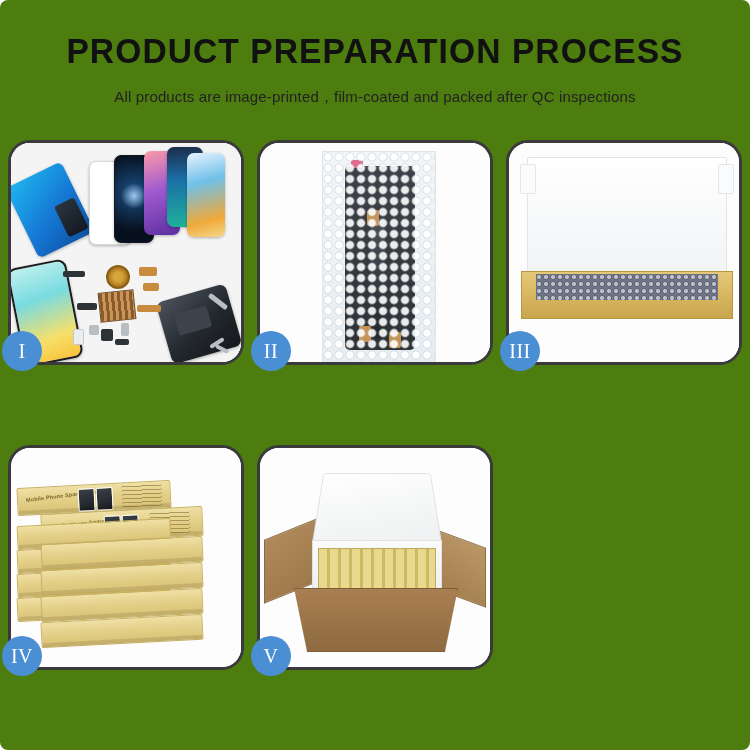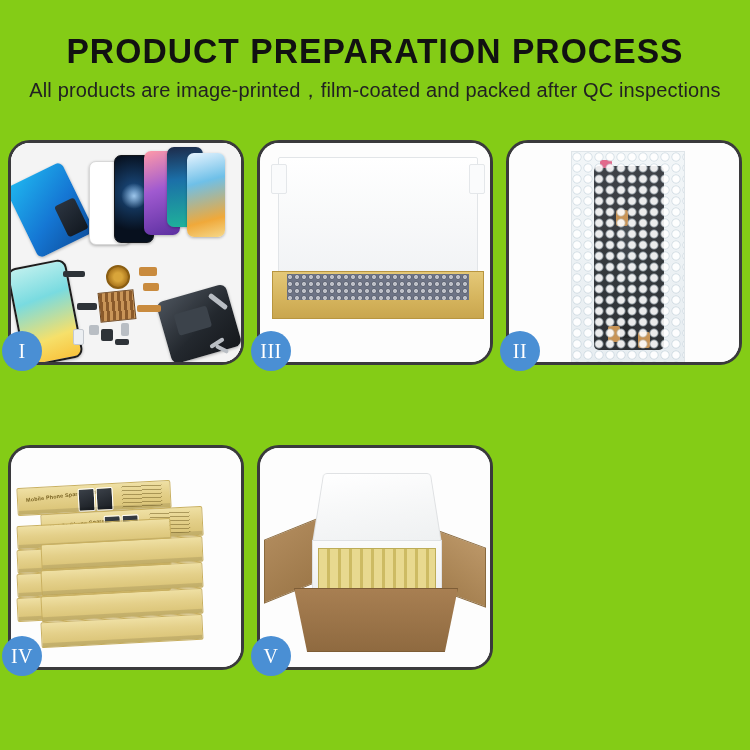--- a/index.html
+++ b/index.html
@@ -11,21 +11,22 @@
     width: 750px;
     height: 750px;
     overflow: hidden;
     font-family: "Liberation Sans", sans-serif;
     -webkit-font-smoothing: antialiased;
   }
   .page {
     position: relative;
     width: 750px;
     height: 750px;
-    background: #84cc16;
+    background: #4d7c0f;
+    border-radius: 8px;
   }
 
   
   .header {
     position: absolute;
     left: 0;
     top: 30px;
     width: 750px;
     text-align: center;
   }
@@ -33,23 +34,23 @@
     font-family: "Liberation Sans", sans-serif;
     font-size: 35px;
     font-weight: 700;
     color: #111111;
     letter-spacing: 1.1px;
     line-height: 42px;
     transform: scaleX(0.96);
     white-space: nowrap;
   }
   .subtitle {
-    margin-top: 8px;
+    margin-top: 15px;
     font-family: "Liberation Sans", sans-serif;
-    font-size: 20px;
+    font-size: 15px;
     font-weight: 400;
     color: #222222;
     letter-spacing: 0.15px;
     line-height: 20px;
     white-space: nowrap;
   }
 
   
   .grid {
     position: absolute;
@@ -361,44 +362,44 @@
         <div class="bit" style="left:90px;top:186px;width:12px;height:12px;"></div>
         <div class="bit silver" style="left:110px;top:180px;width:8px;height:13px;"></div>
         <div class="bit" style="left:104px;top:196px;width:14px;height:6px;"></div>
         <div class="bit silver" style="left:196px;top:156px;width:22px;height:5px;transform:rotate(38deg);"></div>
         <div class="bit silver" style="left:198px;top:198px;width:16px;height:4px;transform:rotate(-32deg);"></div>
         <div class="bit silver" style="left:204px;top:204px;width:14px;height:4px;transform:rotate(28deg);"></div>
       </div>
       <div class="badge">I</div>
     </div>
 
-    <div class="panel p3">
-      <div class="panel-inner">
-        <div class="boxlid"></div>
-        <div class="boxtray">
-          <div class="fill"></div>
-        </div>
-      </div>
-      <div class="badge">III</div>
-    </div>
-
     <div class="panel p2">
       <div class="panel-inner">
         <div class="bubblebag">
           <div class="lcd2">
             <div class="cable"></div>
             <div class="tape" style="left:22px;top:44px;"></div>
             <div class="tape" style="left:14px;top:160px;"></div>
             <div class="tape" style="left:44px;top:166px;"></div>
           </div>
           <div class="pinklabel"></div>
           <div class="bubbles"></div>
         </div>
       </div>
       <div class="badge">II</div>
+    </div>
+
+    <div class="panel p3">
+      <div class="panel-inner">
+        <div class="boxlid"></div>
+        <div class="boxtray">
+          <div class="fill"></div>
+        </div>
+      </div>
+      <div class="badge">III</div>
     </div>
 
     <div class="panel p4">
       <div class="panel-inner">
         <div class="stack">
           <div class="kbox" style="left:6px;top:36px;width:152px;height:26px;transform:rotate(-3deg);">
             <div class="klabel" style="left:8px;top:6px;transform:rotate(-4deg);">Mobile Phone Spare Parts</div>
             <div class="kphone" style="left:60px;top:3px;"></div>
             <div class="kphone" style="left:78px;top:3px;"></div>
             <div class="klines" style="left:104px;top:2px;"></div>

